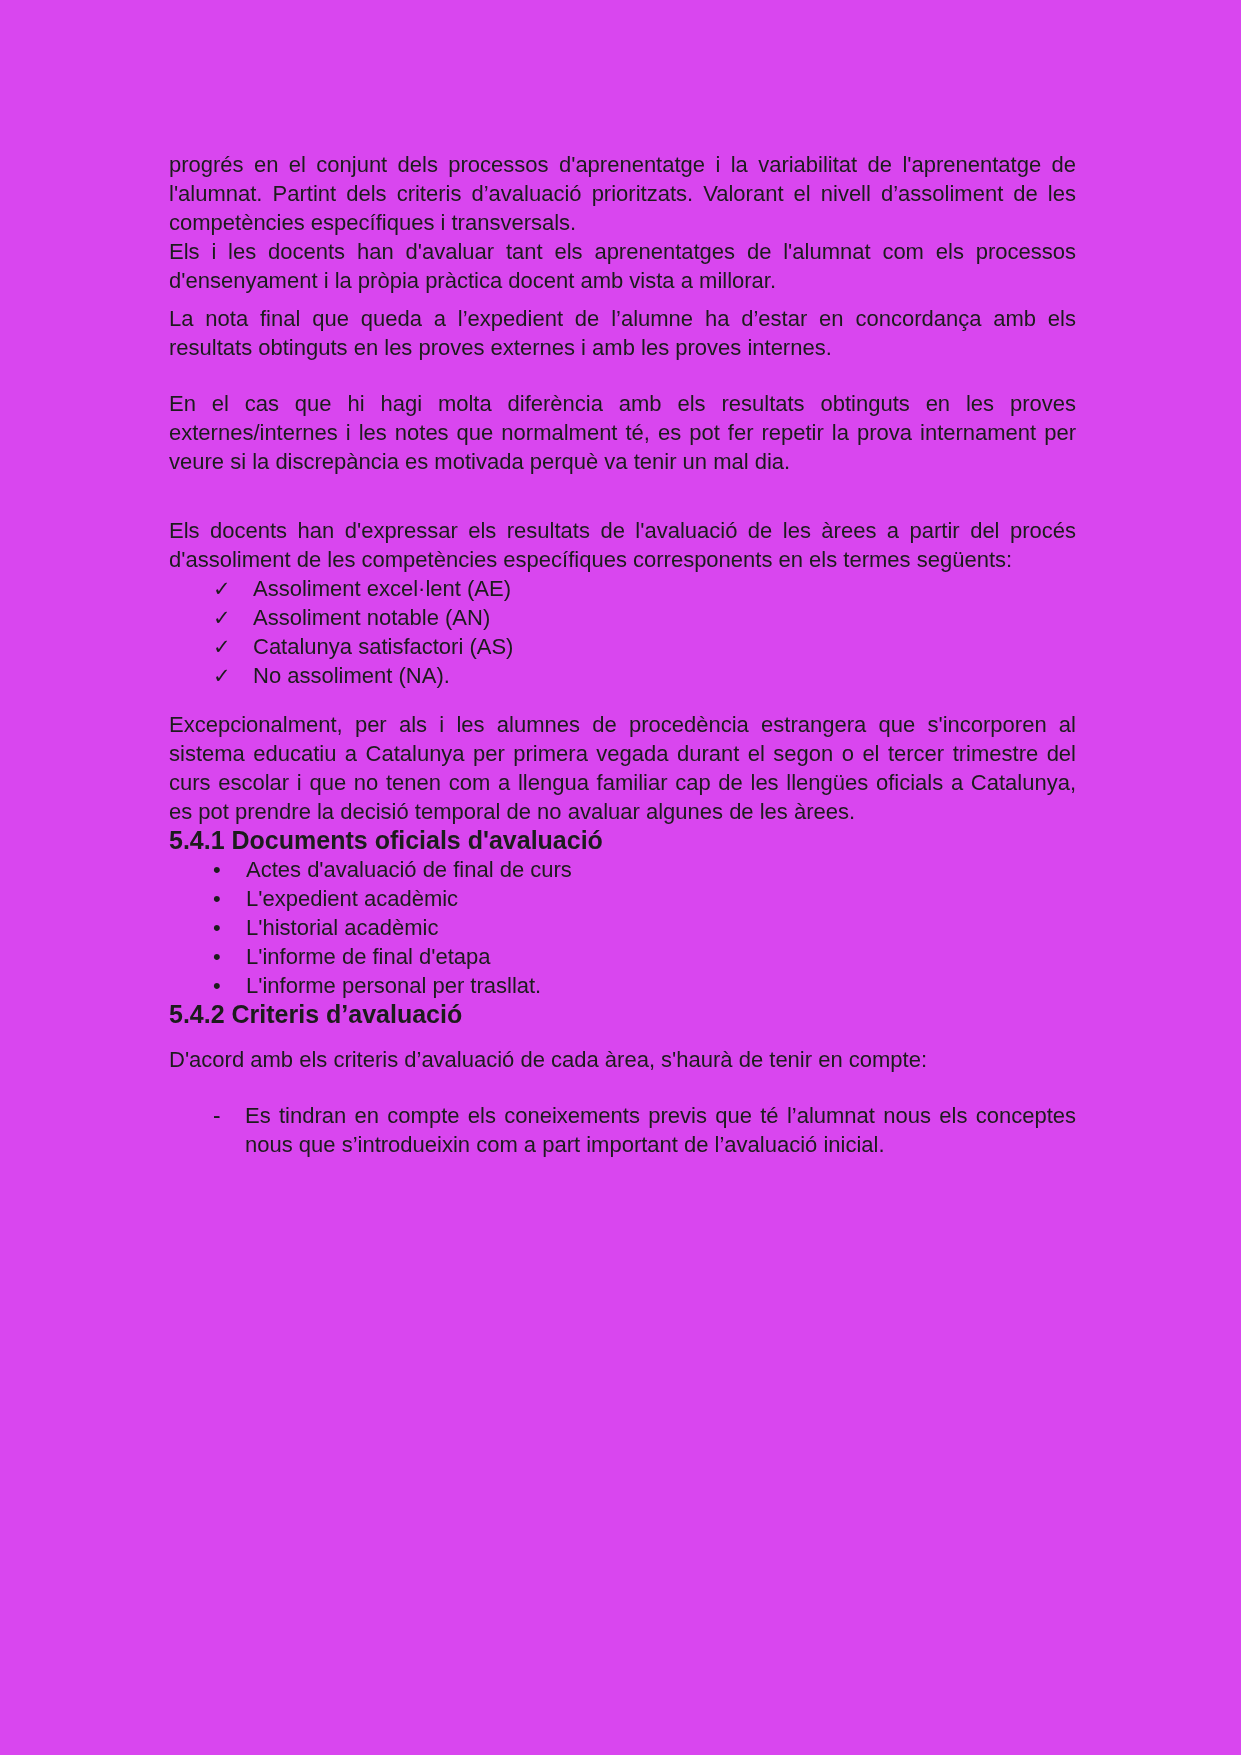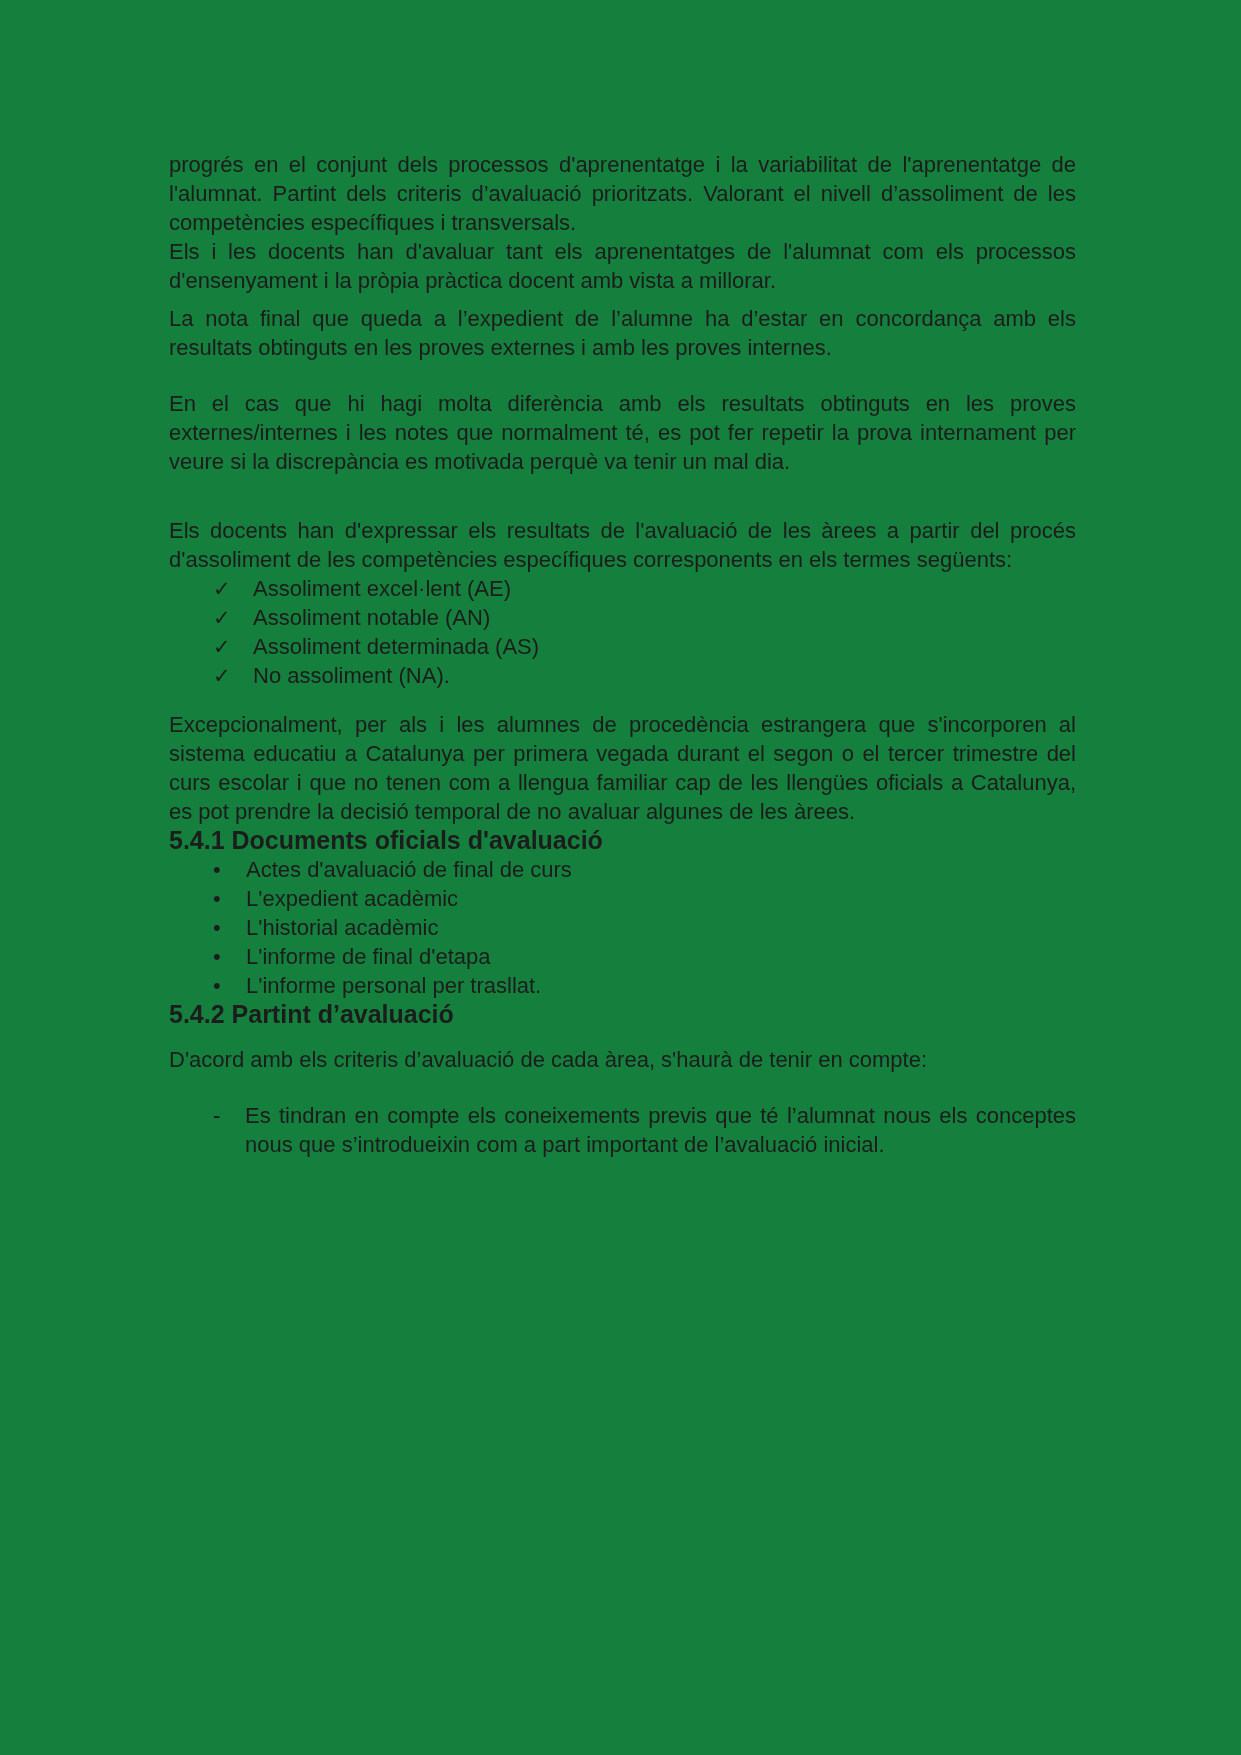--- a/index.html
+++ b/index.html
@@ -5,21 +5,21 @@
   html, body {
     margin: 0;
     padding: 0;
     background: #ffffff;
   }
   .page {
     position: relative;
     width: 1241px;
     height: 1755px;
     box-sizing: border-box;
-    background: #15803d;
+    background: #d946ef;
     color: #1c1c1c;
     font-family: "Liberation Sans", sans-serif;
     font-size: 22px;
     line-height: 29px;
     padding: 150px 165px 0 169px;
     overflow: hidden;
   }
   .para {
     margin: 0;
     text-align: justify;
@@ -81,21 +81,21 @@
     <li>
       <span class="marker">✓</span>
       <span>Assoliment excel·lent (AE)</span>
     </li>
     <li>
       <span class="marker">✓</span>
       <span>Assoliment notable (AN)</span>
     </li>
     <li>
       <span class="marker">✓</span>
-      <span>Assoliment determinada (AS)</span>
+      <span>Catalunya satisfactori (AS)</span>
     </li>
     <li>
       <span class="marker">✓</span>
       <span>No assoliment (NA).</span>
     </li>
   </ul>
 
 
   <p class="para m20">Excepcionalment, per als i les alumnes de procedència estrangera que s'incorporen al sistema educatiu a Catalunya per primera vegada durant el segon o el tercer trimestre del curs escolar i que no tenen com a llengua familiar cap de les llengües oficials a Catalunya, es pot prendre la decisió temporal de no avaluar algunes de les àrees.</p>
 
@@ -117,21 +117,21 @@
     <li>
       <span class="marker">•</span>
       <span>L'informe de final d'etapa</span>
     </li>
     <li>
       <span class="marker">•</span>
       <span>L'informe personal per trasllat.</span>
     </li>
   </ul>
 
-  <h3 class="heading m52">5.4.2 Partint d’avaluació</h3>
+  <h3 class="heading m52">5.4.2 Criteris d’avaluació</h3>
 
   <p class="para m16">D'acord amb els criteris d’avaluació de cada àrea, s'haurà de tenir en compte:</p>
 
   <ul class="doc-list dash-list m31">
     <li>
       <span class="marker">-</span>
     </li>
     <li>
       <span class="marker">-</span>
       <span>Es tindran en compte els coneixements previs que té l’alumnat nous els conceptes nous que s’introdueixin com a part important de l’avaluació inicial.</span>

